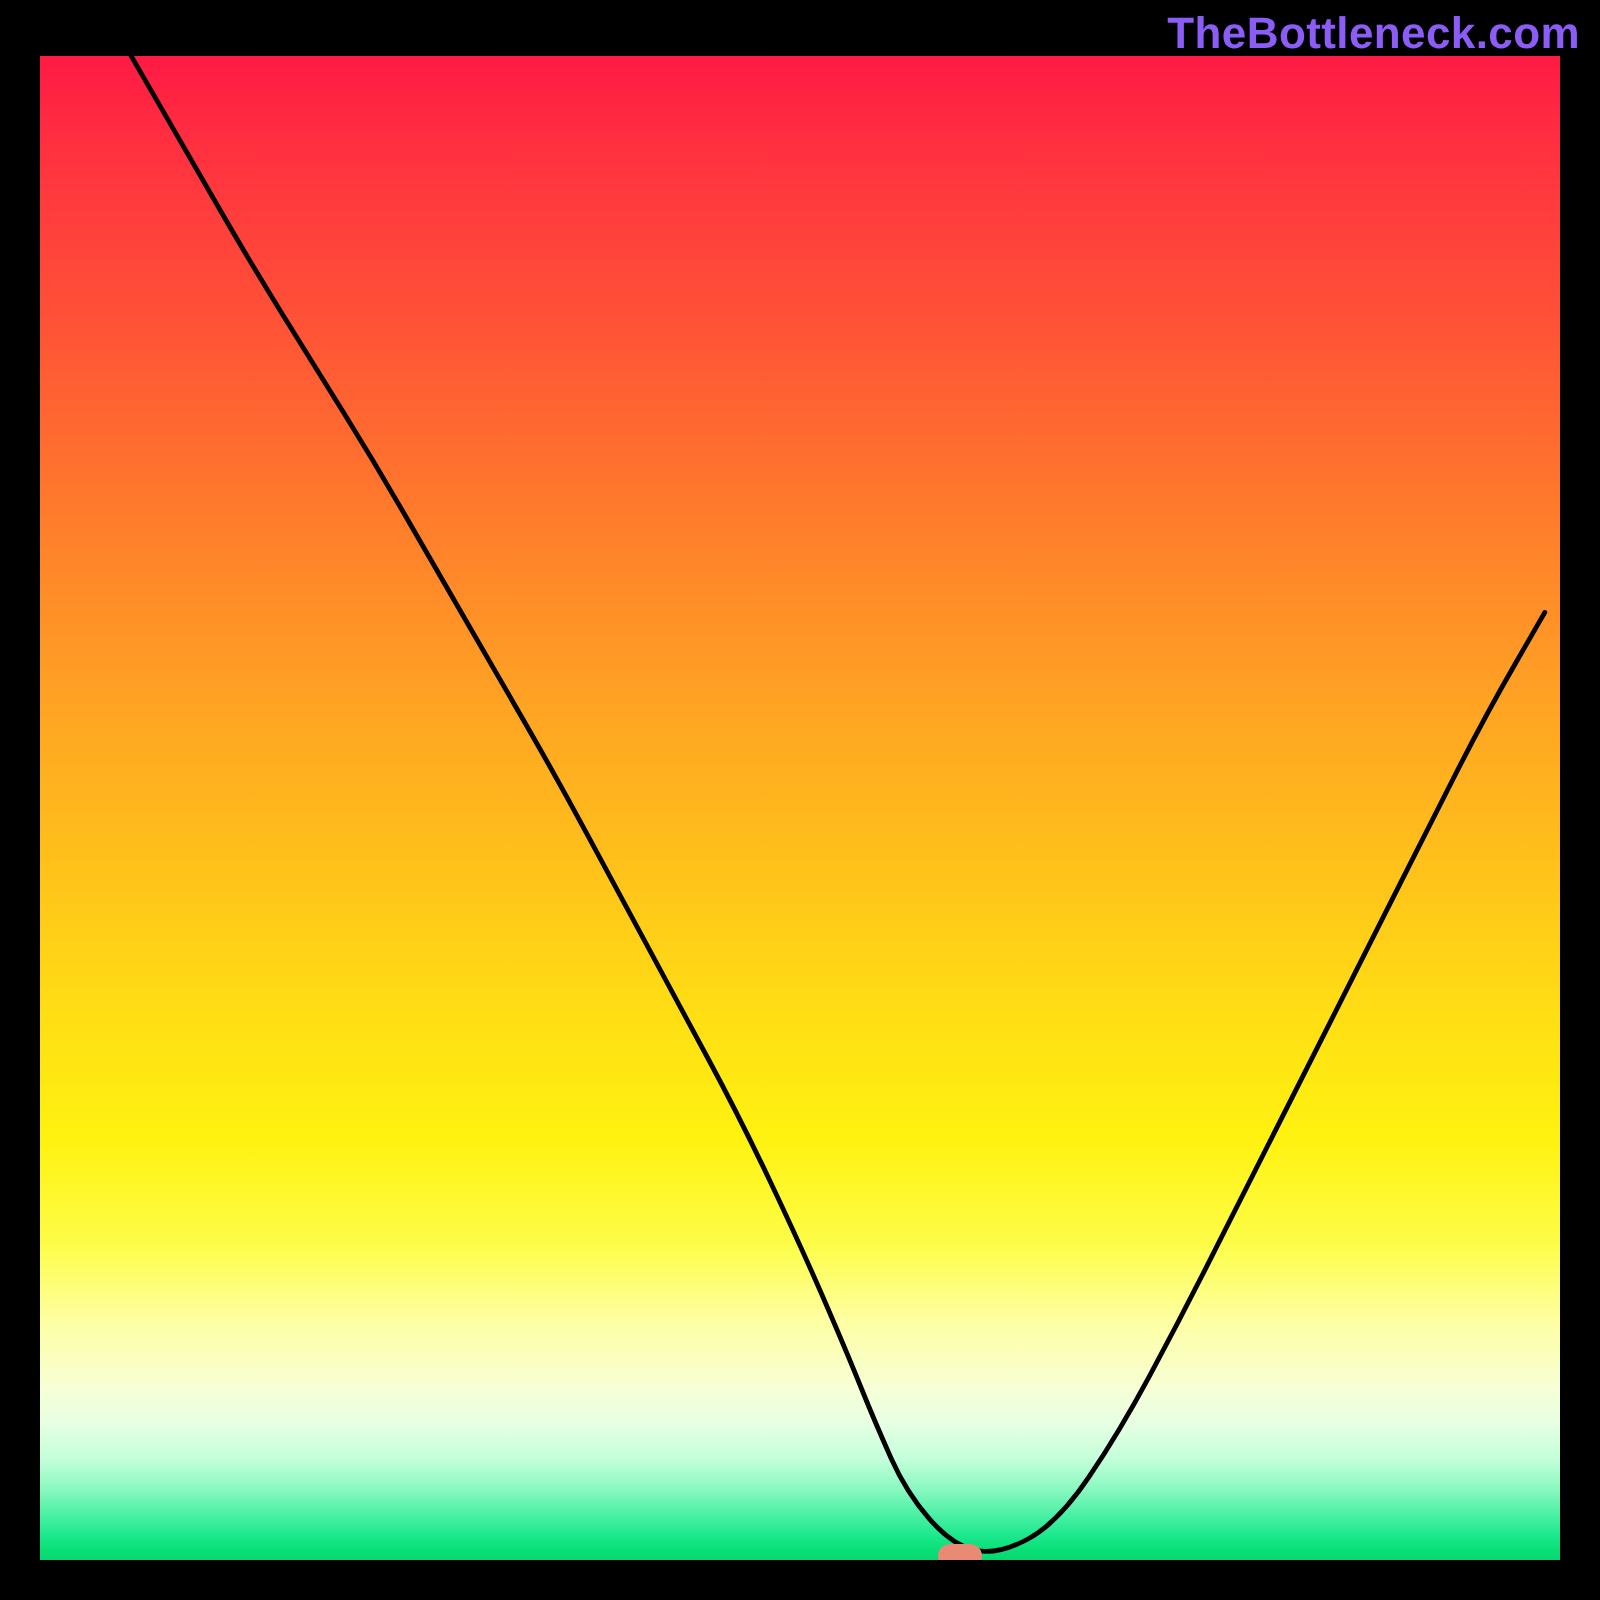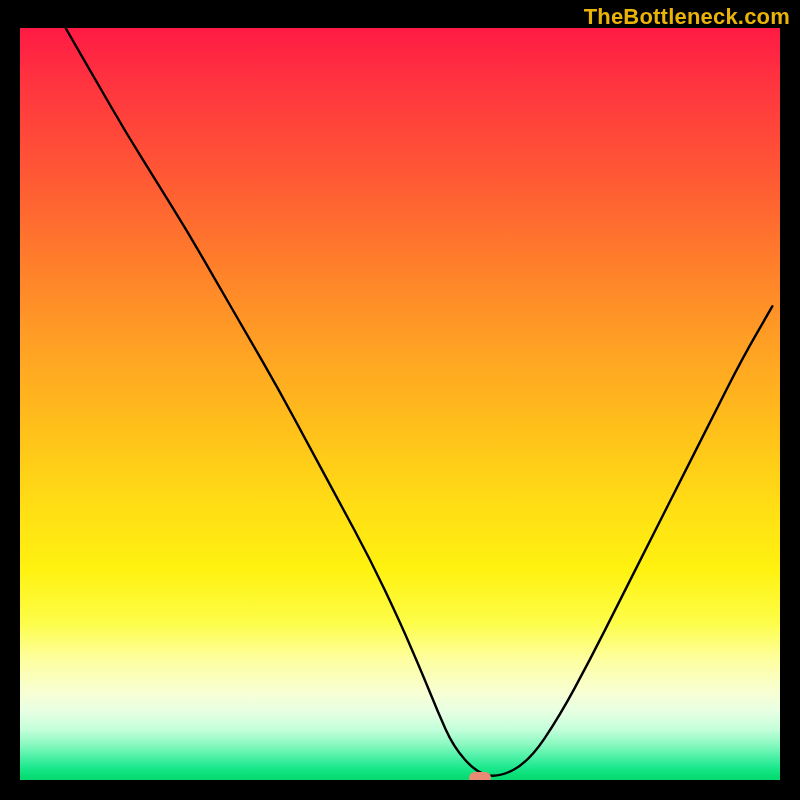--- a/index.html
+++ b/index.html
@@ -14,21 +14,21 @@
   .frame {
     position: relative;
     width: 800px;
     height: 800px;
     background: #000;
   }
   .watermark {
     position: absolute;
     top: 4px;
     right: 10px;
-    color: #eab308;
+    color: #8b5cf6;
     font-size: 22px;
     font-weight: bold;
     letter-spacing: 0.2px;
     z-index: 10;
   }
   .plot-area {
     position: absolute;
     left: 20px;
     top: 28px;
     width: 760px;

